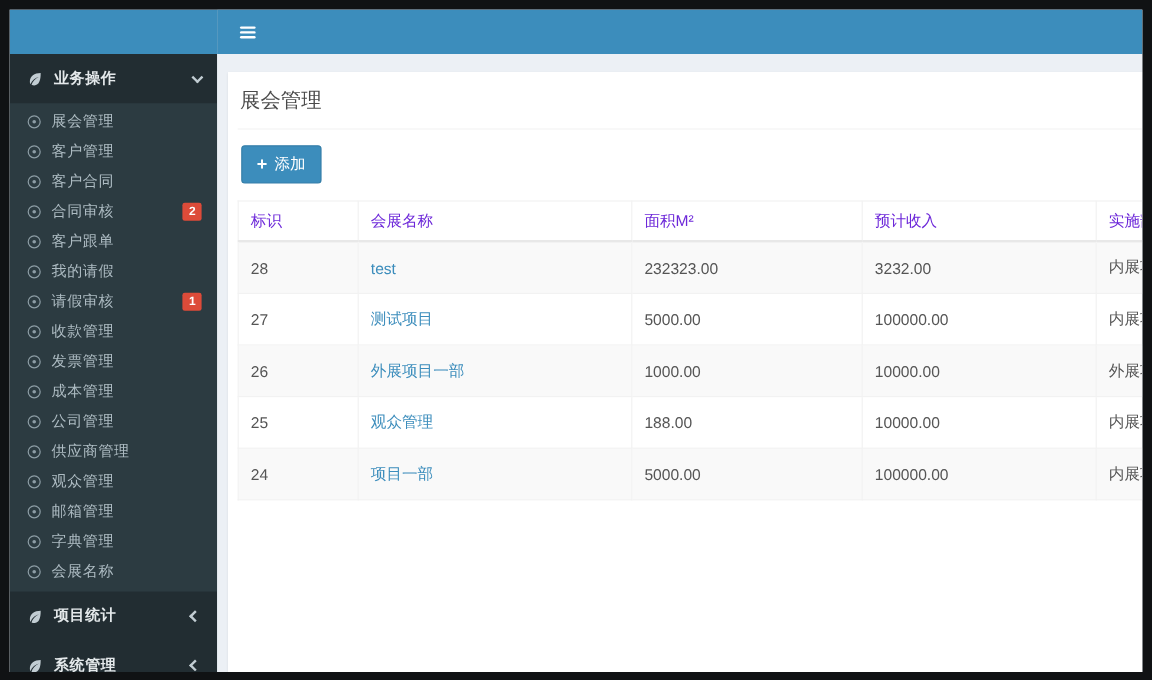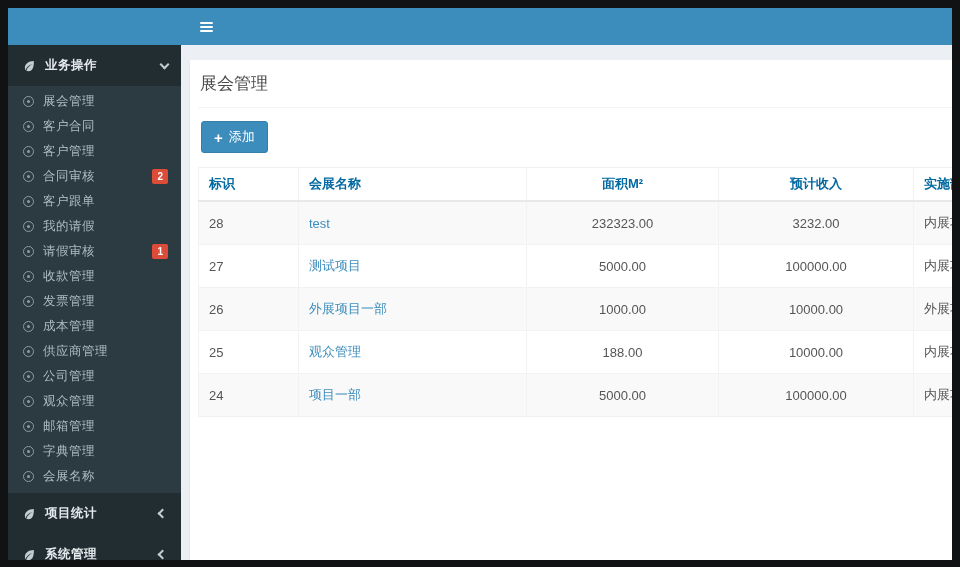--- a/index.html
+++ b/index.html
@@ -43,24 +43,24 @@
                 border-bottom:1px solid #f4f4f4; }
   .btn-add { margin:13px 0 14px 3px; display:inline-flex; align-items:center; gap:6px;
              background:#3c8dbc; border:1px solid #367fa9; color:#fff; font-size:13px;
              padding:6px 12px; border-radius:3px; cursor:pointer; font-family:inherit; }
   .btn-add .plus { font-weight:bold; font-size:15px; line-height:13px; }
 
   
   table { border-collapse:collapse; table-layout:fixed; width:845px; font-size:13px;
           color:#555; border-top:1px solid #f1f1f1; }
   th, td { border:1px solid #f2f2f2; overflow:hidden; white-space:nowrap; }
-  th { padding:7px 10px; color:#0369a1; font-weight:bold; border-bottom:2px solid #e8e8e8; }
+  th { padding:7px 10px; color:#6d28d9; font-weight:normal; border-bottom:2px solid #e8e8e8; }
   td { padding:12px 10px; }
   .al { text-align:left; }
-  .ar { text-align:center; }
+  .ar { text-align:left; }
   tbody tr:nth-child(odd) { background:#f9f9f9; }
   a.row-link { color:#3c8dbc; text-decoration:none; cursor:pointer; }
 </style>
 </head>
 <body>
 
 <div class="frame">
   <div class="app">
 
     <aside class="sidebar">
@@ -77,27 +77,27 @@
   </div>
 <ul class="submenu">
   <li>
     <span class="dot-circle"></span>
     <span class="item-label">展会管理</span>
 
   </li>
 
   <li>
     <span class="dot-circle"></span>
+    <span class="item-label">客户管理</span>
+
+  </li>
+
+  <li>
+    <span class="dot-circle"></span>
     <span class="item-label">客户合同</span>
-
-  </li>
-
-  <li>
-    <span class="dot-circle"></span>
-    <span class="item-label">客户管理</span>
 
   </li>
 
   <li>
     <span class="dot-circle"></span>
     <span class="item-label">合同审核</span>
     <span class="badge">2</span>
   </li>
 
   <li>
@@ -131,27 +131,27 @@
   </li>
 
   <li>
     <span class="dot-circle"></span>
     <span class="item-label">成本管理</span>
 
   </li>
 
   <li>
     <span class="dot-circle"></span>
+    <span class="item-label">公司管理</span>
+
+  </li>
+
+  <li>
+    <span class="dot-circle"></span>
     <span class="item-label">供应商管理</span>
-
-  </li>
-
-  <li>
-    <span class="dot-circle"></span>
-    <span class="item-label">公司管理</span>
 
   </li>
 
   <li>
     <span class="dot-circle"></span>
     <span class="item-label">观众管理</span>
 
   </li>
 
   <li>

